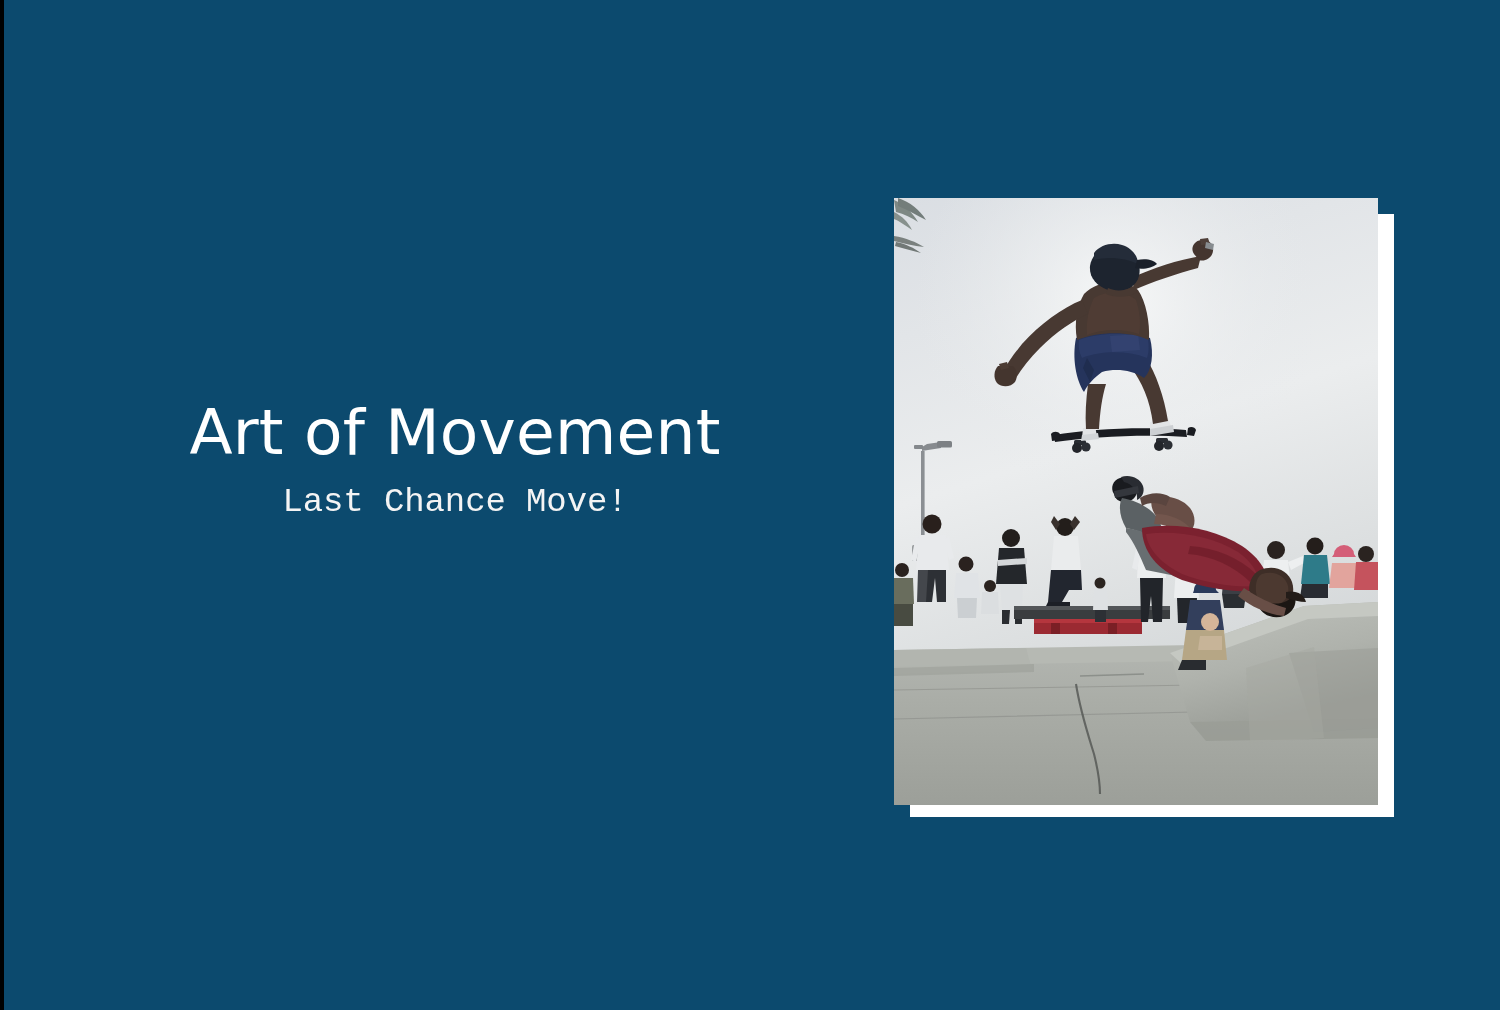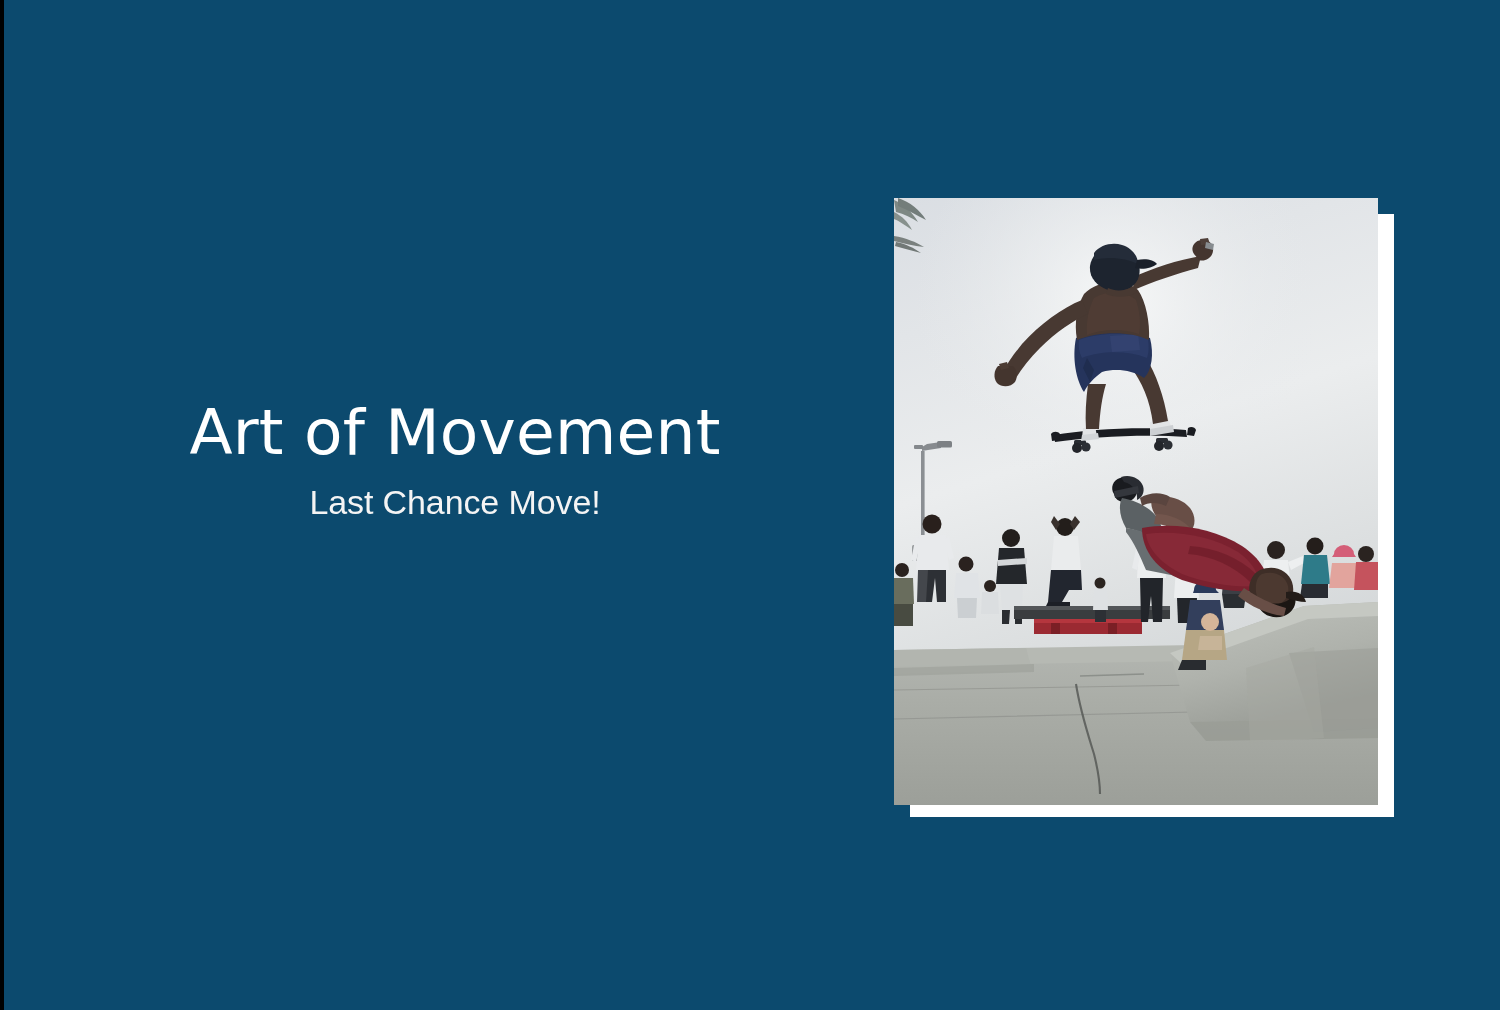--- a/index.html
+++ b/index.html
@@ -39,21 +39,21 @@
     font-weight: 400;
     letter-spacing: 0.2px;
     line-height: 1.12;
     margin: 0;
     padding: 0 0 0 22px;
     white-space: nowrap;
   }
   #slide-subtitle {
     display: block;
     color: #f4f4f4;
-    font-family: Liberation Sans, sans-serif;
+    font-family: Liberation Mono, monospace;
     font-size: 34px;
     font-weight: 400;
     letter-spacing: -0.1px;
     line-height: 1.2;
     margin: 13px 0 13px 0;
     padding: 0 0 0 22px;
     white-space: nowrap;
   }
 
   

